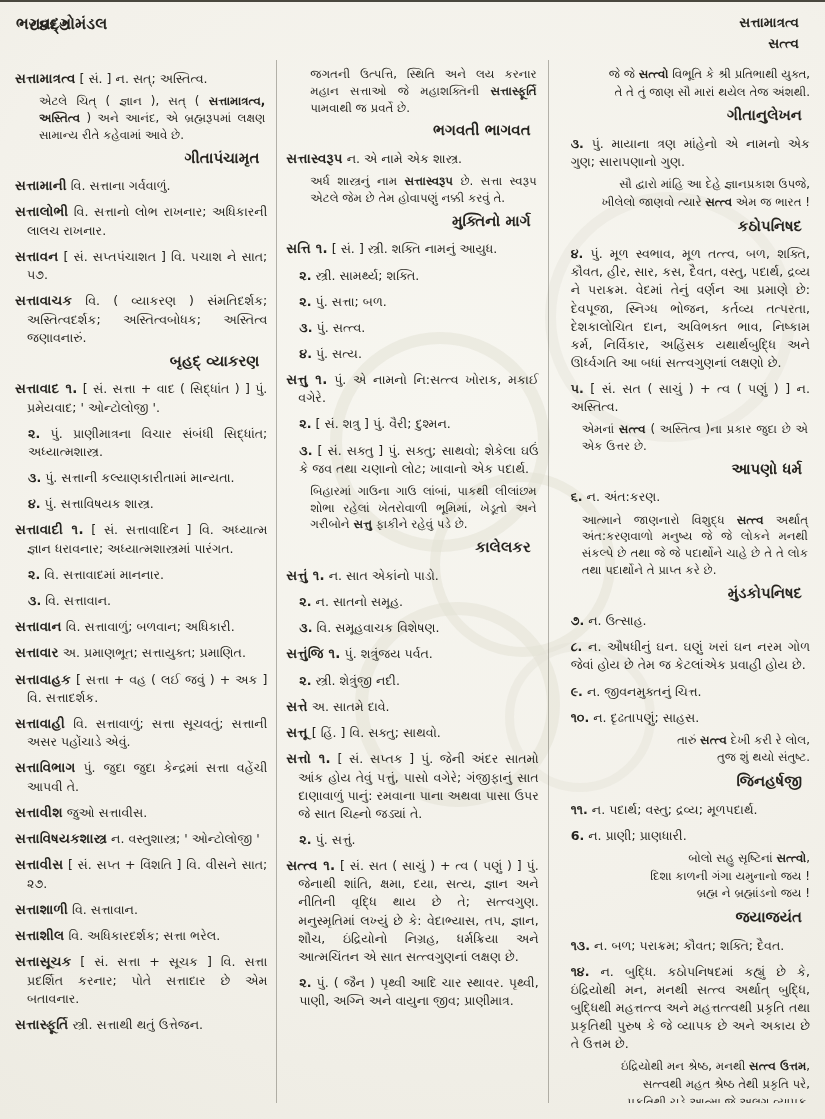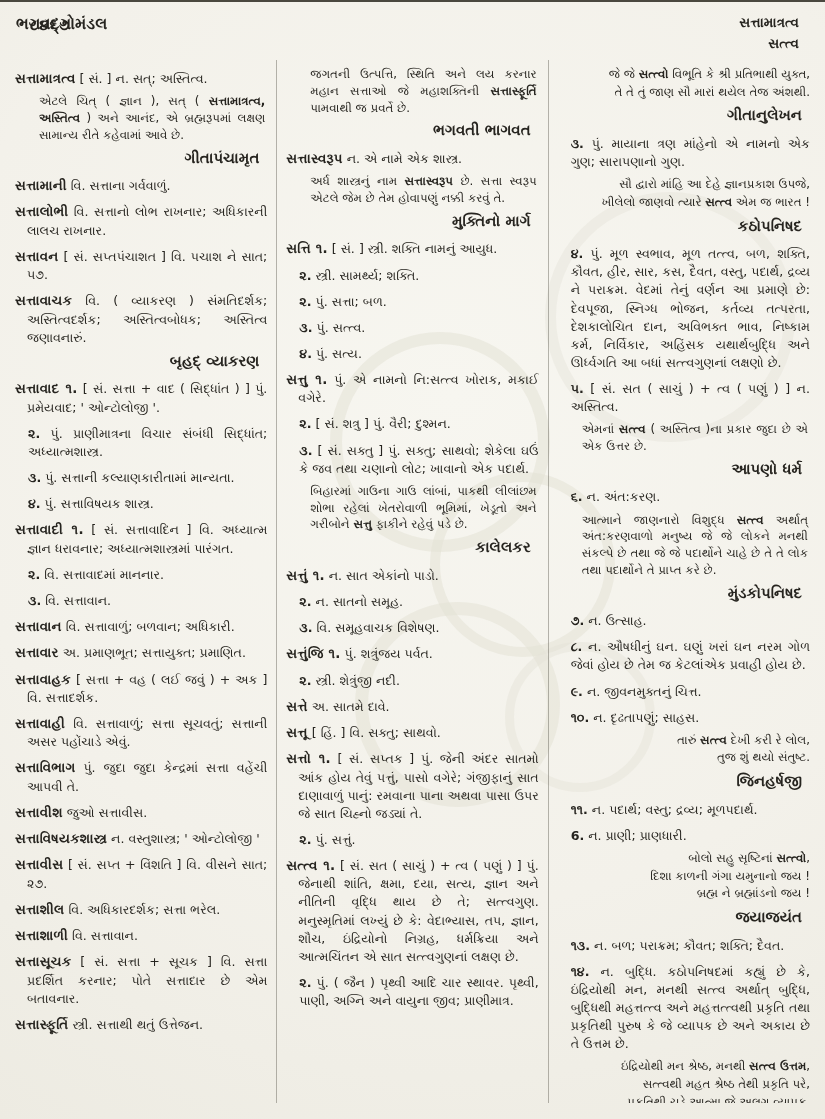--- a/index.html
+++ b/index.html
@@ -99,22 +99,22 @@
         <p class="sense"><b class="num">૨.</b> વિ. સત્તાવાદમાં માનનાર.</p>
         <p class="sense"><b class="num">૩.</b> વિ. સત્તાવાન.</p>
         <p class="entry"><b class="hw">સત્તાવાન</b> વિ. સત્તાવાળું; બળવાન; અધિકારી.</p>
         <p class="entry"><b class="hw">સત્તાવાર</b> અ. પ્રમાણભૂત; સત્તાયુક્ત; પ્રમાણિત.</p>
         <p class="entry"><b class="hw">સત્તાવાહક</b> [ સત્તા + વહ ( લઈ જવું ) + અક ] વિ. સત્તાદર્શક.</p>
         <p class="entry"><b class="hw">સત્તાવાહી</b> વિ. સત્તાવાળું; સત્તા સૂચવતું; સત્તાની અસર પહોંચાડે એવું.</p>
         <p class="entry"><b class="hw">સત્તાવિભાગ</b> પું. જુદા જુદા કેન્દ્રમાં સત્તા વહેંચી આપવી તે.</p>
         <p class="entry"><b class="hw">સત્તાવીશ</b> જુઓ સત્તાવીસ.</p>
         <p class="entry"><b class="hw">સત્તાવિષયકશાસ્ત્ર</b> ન. વસ્તુશાસ્ત્ર; ' ઓન્ટોલોજી '</p>
         <p class="entry"><b class="hw">સત્તાવીસ</b> [ સં. સપ્ત + વિંશતિ ] વિ. વીસને સાત; ૨૭.</p>
+        <p class="entry"><b class="hw">સત્તાશાળી</b> વિ. સત્તાવાન.</p>
         <p class="entry"><b class="hw">સત્તાશીલ</b> વિ. અધિકારદર્શક; સત્તા ભરેલ.</p>
-        <p class="entry"><b class="hw">સત્તાશાળી</b> વિ. સત્તાવાન.</p>
         <p class="entry"><b class="hw">સત્તાસૂચક</b> [ સં. સત્તા + સૂચક ] વિ. સત્તા પ્રદર્શિત કરનાર; પોતે સત્તાદાર છે એમ બતાવનાર.</p>
         <p class="entry"><b class="hw">સત્તાસ્ફૂર્તિ</b> સ્ત્રી. સત્તાથી થતું ઉત્તેજન.</p>
       </section>
     <section class="col">
         <p class="quote">જગતની ઉત્પત્તિ, સ્થિતિ અને લય કરનાર મહાન સત્તાઓ જે મહાશક્તિની <b>સત્તાસ્ફૂર્તિ</b> પામવાથી જ પ્રવર્તે છે.</p>
         <p class="cite">ભગવતી ભાગવત</p>
         <p class="entry"><b class="hw">સત્તાસ્વરૂપ</b> ન. એ નામે એક શાસ્ત્ર.</p>
         <p class="quote">અર્ધ શાસ્ત્રનું નામ <b>સત્તાસ્વરૂપ</b> છે. સત્તા સ્વરૂપ એટલે જેમ છે તેમ હોવાપણું નક્કી કરવું તે.</p>
         <p class="cite">મુક્તિનો માર્ગ</p>
         <p class="entry"><b class="hw">સત્તિ ૧.</b> [ સં. ] સ્ત્રી. શક્તિ નામનું આયુધ.</p>

